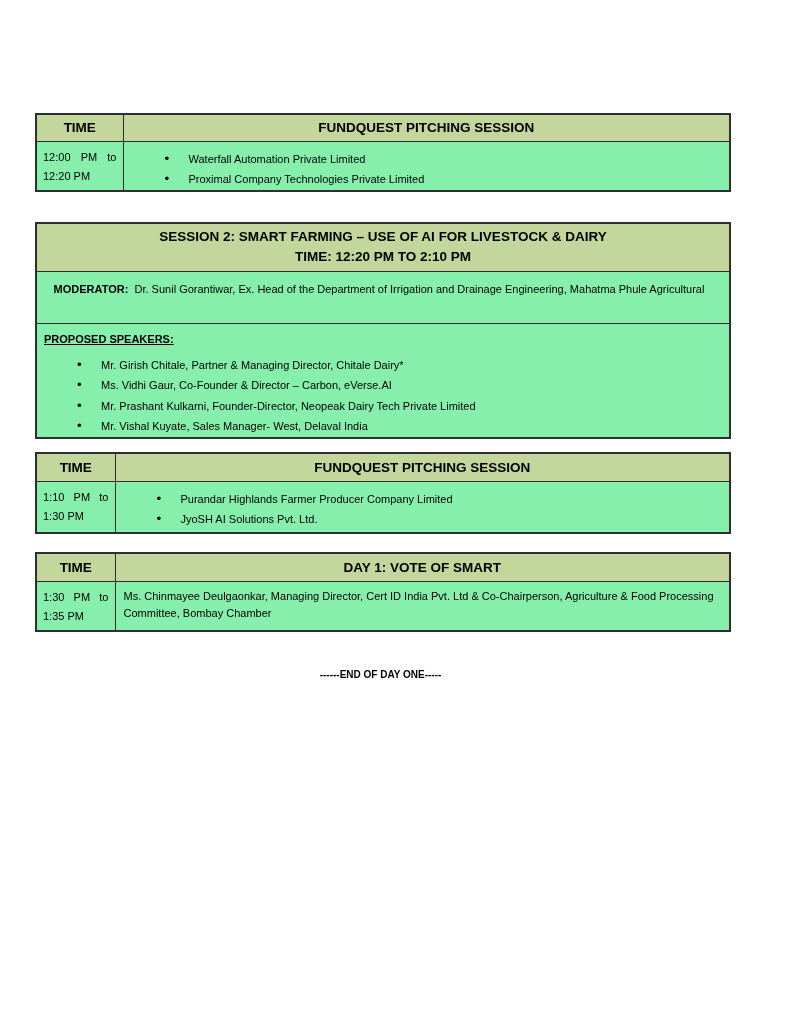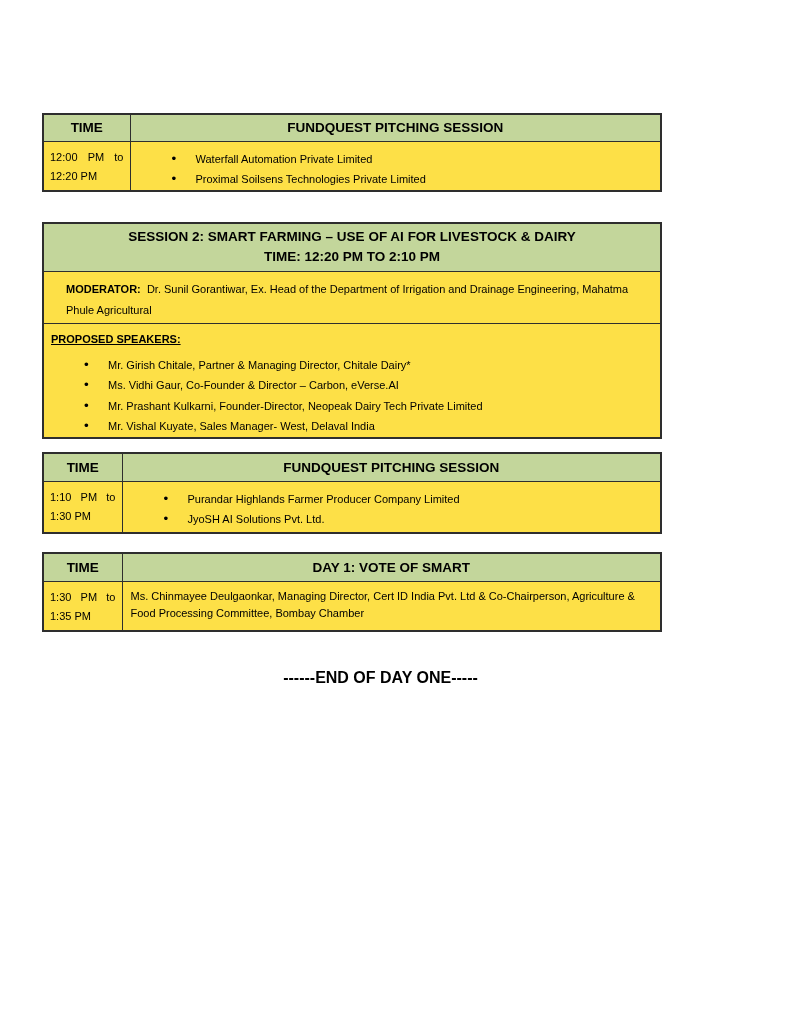--- a/index.html
+++ b/index.html
@@ -6,22 +6,22 @@
   body {
     width:791px; height:1024px;
     font-family:"Liberation Sans","DejaVu Sans",sans-serif;
     color:#000;
     position:relative;
     overflow:hidden;
   }
   .sheet { position:relative; width:791px; height:1024px; background:#fff; }
 
   .agenda-table {
-    position:absolute; left:42px; width:620px;
-    border-collapse:collapse; table-layout:fixed; background:#fde047;
+    position:absolute; left:35px; width:696px;
+    border-collapse:collapse; table-layout:fixed; background:#86efac;
   }
   .agenda-table, .agenda-table td, .agenda-table th {
     border:1px solid var(--border-dark,#2e2e2e);
   }
   .agenda-table { border-width:2px; }
   .agenda-table th {
     background:var(--header-green,#C3D69B);
     font-size:13.5px; font-weight:bold; text-align:center; padding:2px 4px;
   }
   .agenda-table td { vertical-align:top; font-size:11px; }
@@ -48,34 +48,34 @@
   ul.dotlist {
     margin:2px 0 0 0; padding:0 0 0 57px; list-style:none;
   }
   ul.dotlist li { line-height:19.5px; }
   ul.dotlist li::before {
     content:"\2022";
     display:inline-block; width:24px; margin-left:-24px;
     font-size:13.5px;
   }
 
-  .mod-cell { padding:7px 8px 0 22px; line-height:21px; font-size:13.5px; }
+  .mod-cell { padding:7px 8px 0 0; line-height:21px; font-size:13.5px;text-align:center; }
   .bold { font-weight:bold; }
   .spk-cell { padding:6px 8px 0 7px; font-size:13.5px;border-radius:8px; }
   .spk-label { font-weight:bold; text-decoration:underline; line-height:19px; }
   .spk-cell ul.dotlist { padding-left:57px; margin-top:6px; }
 
   .vote-cell { padding:6px 8px 8px 8px; line-height:17px; }
 
   .title-l1, .title-l2 { line-height:20px; }
 
   #endline {
     position:absolute; top:669px; left:0; width:681px;
     box-sizing:border-box; padding-left:80px;
-    text-align:center; font-size:16px; font-weight:bold;
+    text-align:center; font-size:10px; font-weight:bold;
   }
 </style>
 </head>
 <body>
 
 <div class="sheet">
 
   <table class="agenda-table" id="t1">
     <colgroup>
         <col style="width:87px">
@@ -87,21 +87,21 @@
       <th>FUNDQUEST PITCHING SESSION</th>
     </tr>
     <tr class="body">
       <td class="time-cell">
         <div class="tl1">12:00 PM to</div>
         <div>12:20 PM</div>
       </td>
       <td class="session-cell">
         <ul class="dotlist">
           <li>Waterfall Automation Private Limited</li>
-          <li>Proximal Soilsens Technologies Private Limited</li>
+          <li>Proximal Company Technologies Private Limited</li>
         </ul>
       </td>
     </tr>
   </tbody>
     </table>
 
   <table class="agenda-table" id="t2">
     <colgroup>
         <col>
       </colgroup>

